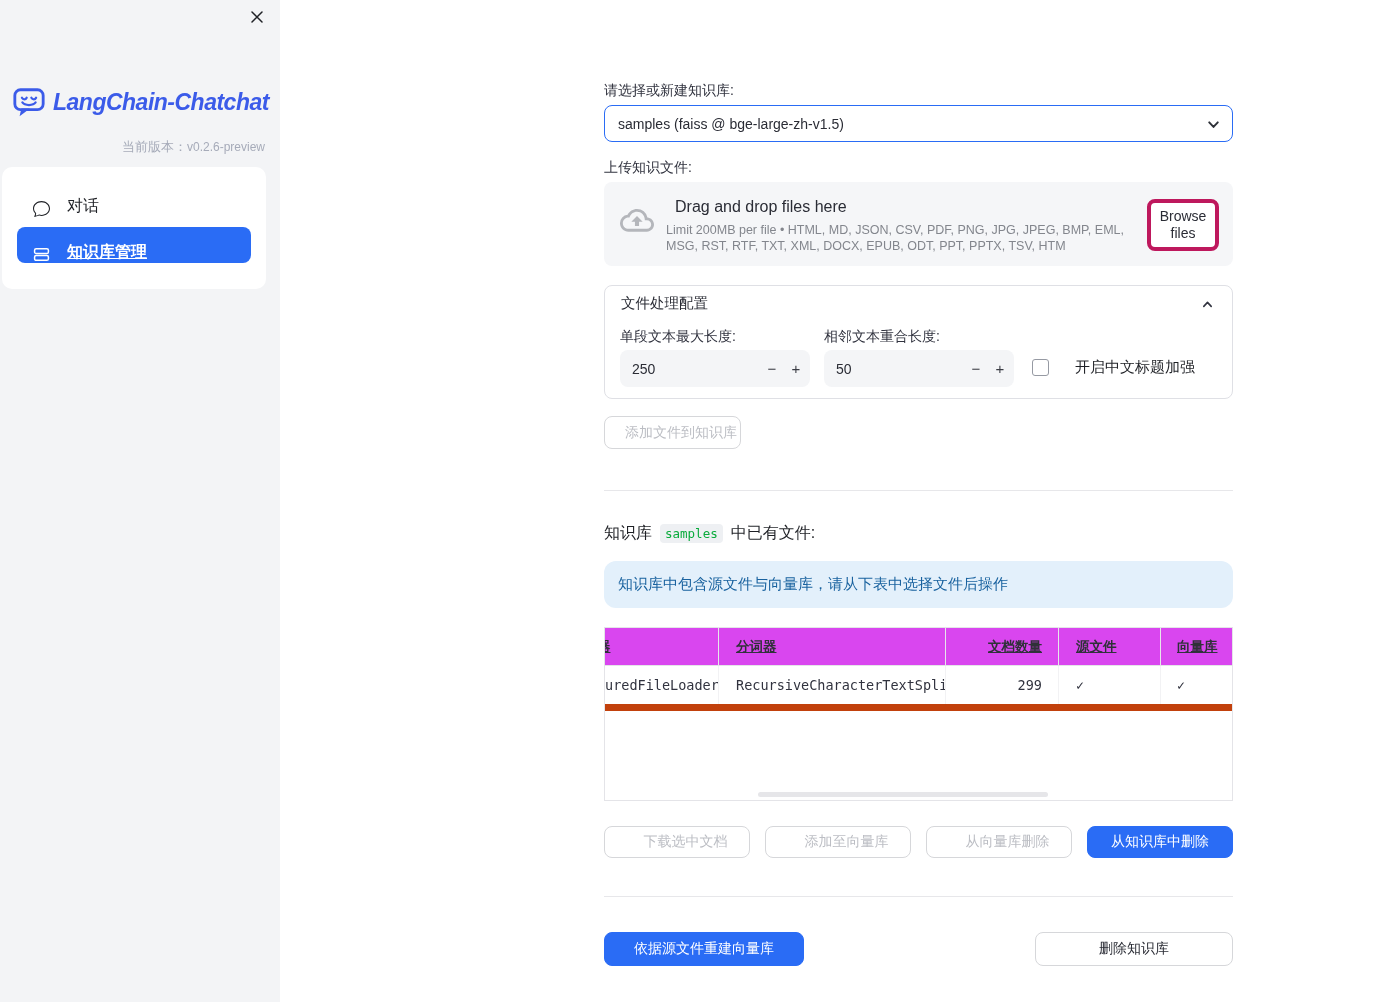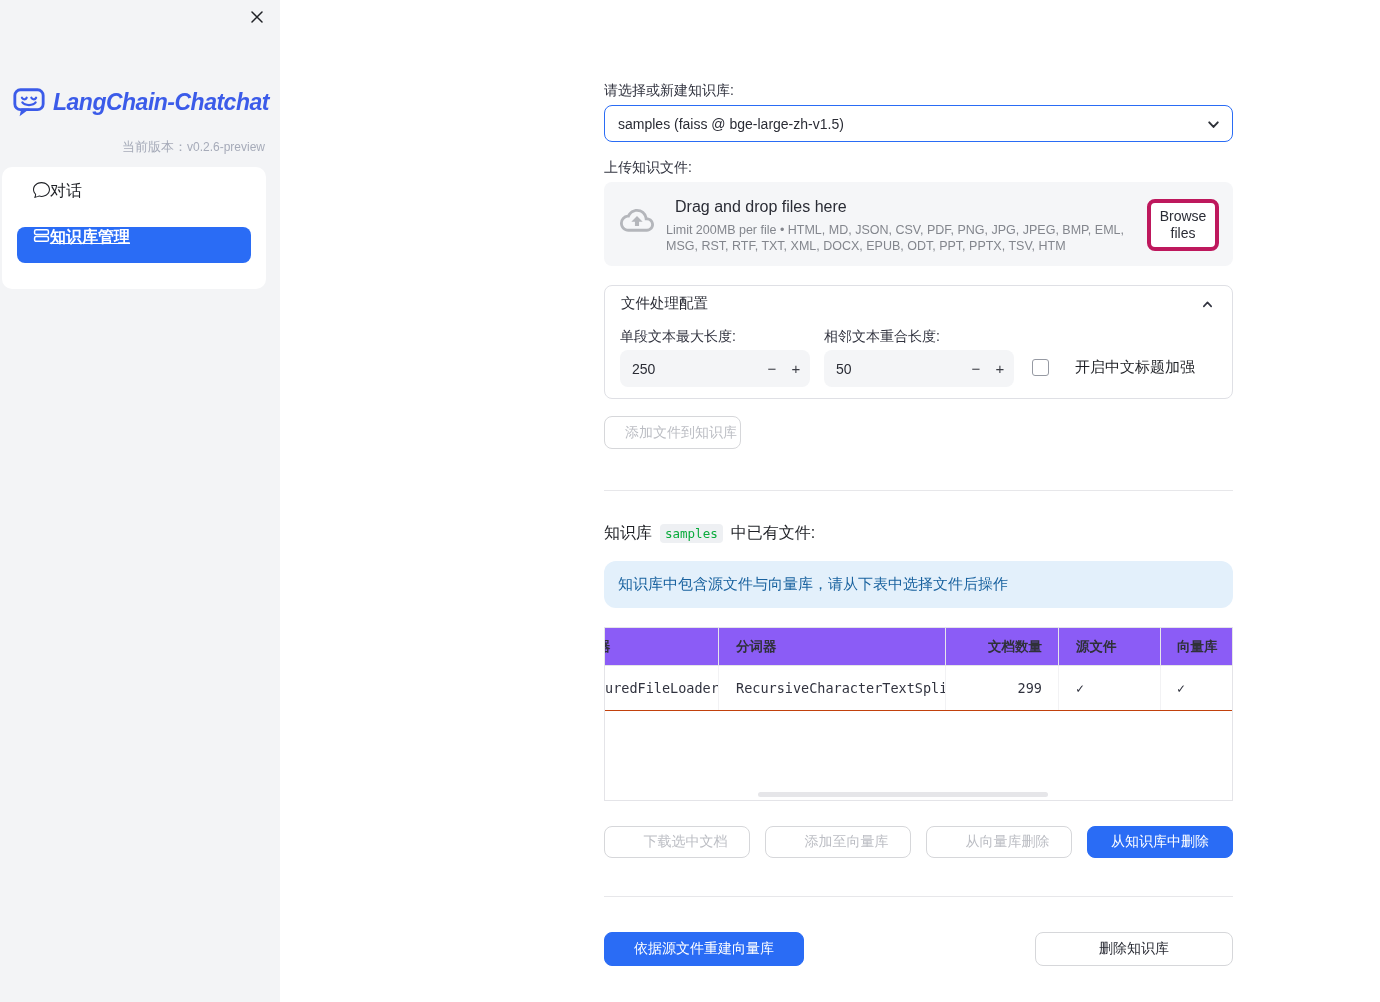--- a/index.html
+++ b/index.html
@@ -9,21 +9,21 @@
 
   
   .sidebar { position:absolute; left:0; top:0; width:280px; height:1002px; background:#f3f4f6; }
   .close-btn { position:absolute; left:247px; top:7px; width:20px; height:20px; cursor:pointer;
     display:flex; align-items:center; justify-content:center; }
   .logo-row { position:absolute; left:12px; top:85px; display:flex; align-items:center; gap:7px; }
   .logo-text { font-size:23px; font-weight:700; font-style:italic; color:#3b5be9; letter-spacing:-0.5px; }
   .version { position:absolute; right:15px; top:138px; font-size:13px; color:#a6abb9; }
   .version .ver-val { font-size:12px; }
   .menu-card { position:absolute; left:2px; top:167px; width:264px; height:122px; background:#ffffff; border-radius:10px; }
-  .menu-item { display:flex; align-items:flex-start; height:36px; margin:10px 15px 0 15px;
+  .menu-item { display:flex; align-items:flex-end; gap:17px; height:36px; margin:10px 15px 0 15px;
     padding-left:16px; border-radius:8px; font-size:16px; color:#1f2126; cursor:pointer; }
   .menu-item.first { margin-top:14px; }
   .menu-item.selected { background:#2a6cf5; color:#ffffff; font-weight:700;text-decoration:underline; }
 
   
   .main { position:absolute; left:604px; top:0; width:629px; height:1002px; }
   .field-label { position:absolute; left:0; font-size:14px; color:#31333f; }
 
   .selectbox { position:absolute; left:0; top:105px; width:629px; height:37px; background:#fff;
     border:1px solid #2a6cf5; border-radius:8px; display:flex; align-items:center;
@@ -67,23 +67,23 @@
   .files-line { position:absolute; left:0; top:523px; display:flex; align-items:center; gap:8px;
     font-size:16px; color:#1f2126; }
   .code-chip { font-family:"DejaVu Sans Mono","Liberation Mono",monospace; font-size:12.5px;
     color:#09ab3b; background:#eef0f3; border-radius:4px; padding:2px 5px; }
 
   .info-box { position:absolute; left:0; top:561px; width:629px; height:47px; background:#e3f0fb;
     border-radius:12px; display:flex; align-items:center; padding:0 14px; font-size:15px; color:#19629f; }
 
   .table { position:absolute; left:0; top:627px; width:629px; height:174px; background:#fff;
     border:1px solid #e4e4e8; overflow:hidden; }
-  .thead { position:absolute; left:0; top:0; width:627px; height:38px; background:#8b5cf6;
-    border-bottom:1px solid #e4e4e8; display:flex; }
-  .trow { position:absolute; left:0; top:38px; width:627px; height:45px; border-bottom:1px solid #c2410c;
+  .thead { position:absolute; left:0; top:0; width:627px; height:38px; background:#d946ef;
+    border-bottom:1px solid #e4e4e8; display:flex;text-decoration:underline; }
+  .trow { position:absolute; left:0; top:38px; width:627px; height:45px; border-bottom:7px solid #c2410c;
     display:flex; background:#fff; }
   .th,.td { height:100%; display:flex; align-items:center; overflow:hidden; }
   .th { font-size:13.5px; font-weight:700; color:#2f3138; border-right:1px solid #e6e6ea; }
   .td { font-family:"DejaVu Sans Mono","Liberation Mono",monospace; font-size:13.5px; color:#31333f;
     border-right:1px solid #f2f2f4; }
   .c0 { width:114px; }
   .c1 { width:227px; padding-left:17px; }
   .c2 { width:113px; justify-content:flex-end; padding-right:16px; }
   .c3 { width:102px; padding-left:17px; }
   .c4 { width:70px; padding-left:16px; border-right:none !important; }

